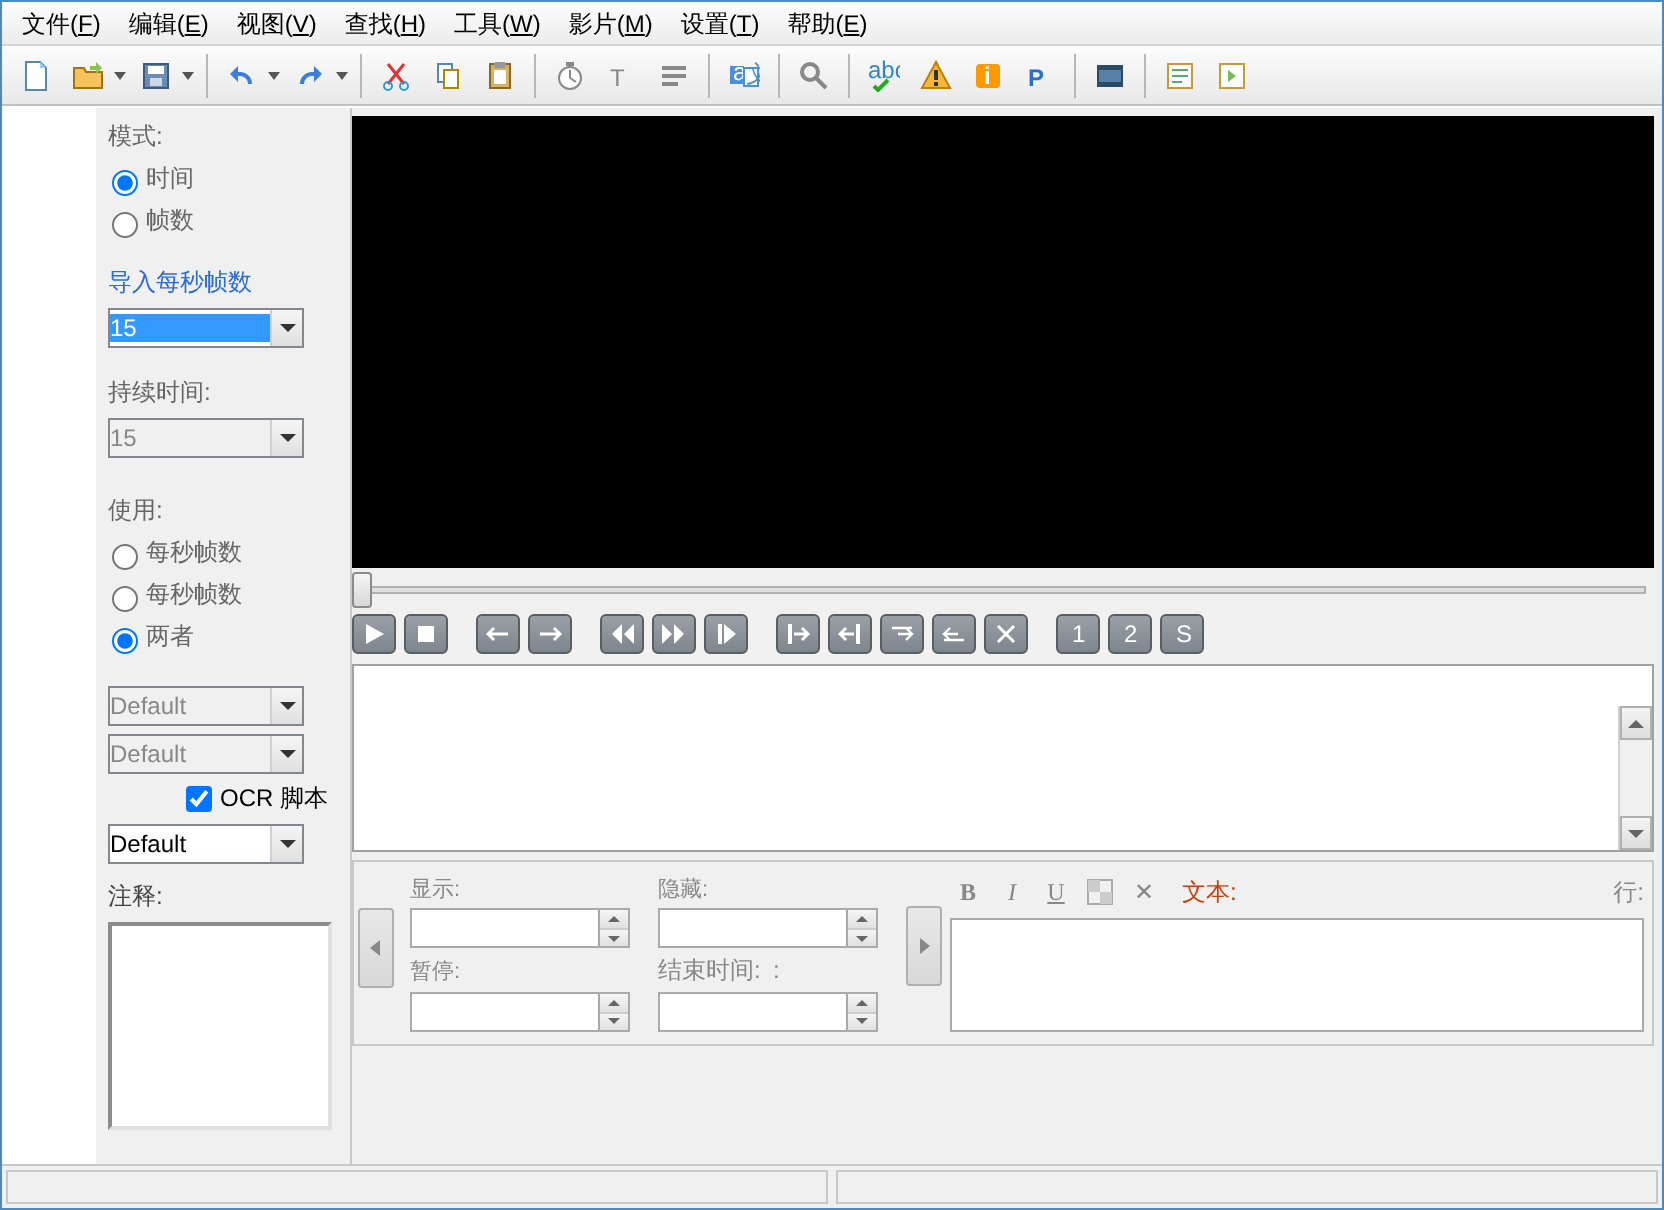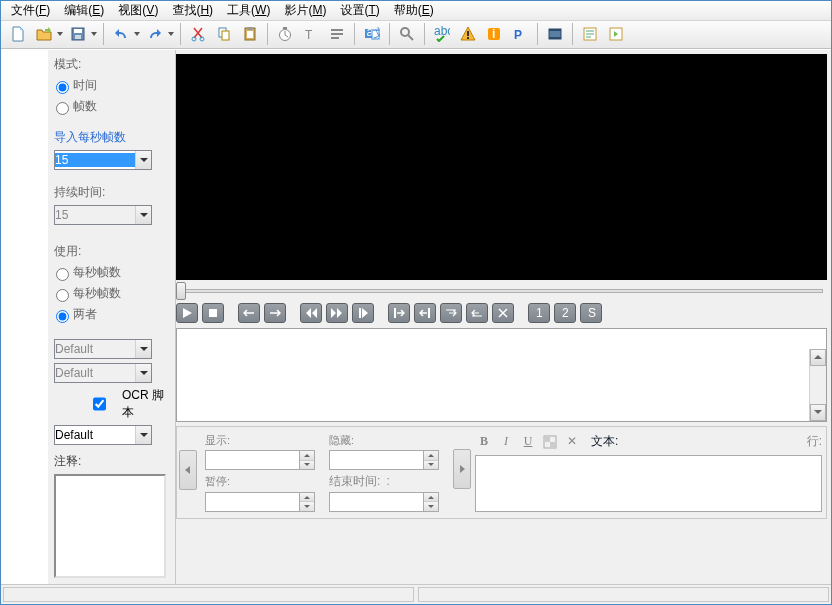--- a/index.html
+++ b/index.html
@@ -26,21 +26,21 @@
   .sidebar { width: 128px; background: #f0f0f0; border-right: 1px solid #c8c8c8; padding: 6px; display: flex; flex-direction: column; gap: 4px; }
   .label { color: #666; }
   .radio { display: flex; align-items: flex-end; gap: 4px; color: #666; margin-left: 2px; }
   .radio input { margin: 0; }
   .combo { width: 98px; height: 20px; border: 1px solid #828790; background: #fff; display: flex; align-items: center; position: relative; }
   .combo .sel { flex: 1; padding-left: 0; }
   .combo.highlight .sel { background: #3399ff; color: #fff; }
   .combo .arrow { width: 16px; height: 18px; border-left: 1px solid #d0d0d0; display: flex; align-items: center; justify-content: center; background: linear-gradient(to bottom,#f5f5f5,#e0e0e0); }
   .combo .arrow::after { content: ""; border-left: 4px solid transparent; border-right: 4px solid transparent; border-top: 4px solid #333; }
   .readonly { background: #f0f0f0; }
-  .check { display: flex; gap: 16px; padding-left: 39px; }
+  .check { display: flex; align-items: center; gap: 4px; padding-left: 39px; }
   .notelabel { color: #444; margin-top: 4px; }
   .notebox { width: 112px; height: 104px; border: 2px inset #e0e0e0; background: #fff; }
   .main { flex: 1; display: flex; flex-direction: column; background: #f0f0f0; }
   .video { background: #000; margin: 4px 4px 2px 0; height: 226px; border: 1px solid #000; }
   .slidertrack { height: 14px; margin: 2px 4px 2px 0; display: flex; align-items: center; position: relative; }
   .slidertrack .thumb { width: 10px; height: 18px; background: linear-gradient(to bottom,#f5f5f5,#d8d8d8); border: 1px solid #8a8a8a; border-radius: 2px; position: absolute; left: 0; }
   .slidertrack .line { flex: 1; height: 4px; background: #e0e0e0; border: 1px solid #b0b0b0; margin: 0 4px; }
   .playbar { height: 22px; margin: 2px 4px 4px 0; display: flex; gap: 4px; align-items: center; }
   .pbtn { width: 22px; height: 20px; background: linear-gradient(to bottom,#9aa0a6,#7e858c); border: 1px solid #5a5f64; border-radius: 3px; display: inline-flex; align-items: center; justify-content: center; }
   .pbtn svg { width: 12px; height: 12px; fill: #fff; }
@@ -66,21 +66,21 @@
   .spin .spbtns div:first-child { border-bottom: 1px solid #ccc; }
   .spin .spbtns div::after { content: ""; border-left: 3px solid transparent; border-right: 3px solid transparent; }
   .spin .spbtns div:first-child::after { border-bottom: 3px solid #666; }
   .spin .spbtns div:last-child::after { border-top: 3px solid #666; }
   .editright { flex: 1; padding: 6px 4px; display: flex; flex-direction: column; }
   .fmtbar { display: flex; align-items: center; gap: 4px; height: 18px; margin-bottom: 4px; }
   .fmtbtn { width: 18px; height: 18px; color: #888; display: flex; align-items: center; justify-content: center; font-family: "Times New Roman", serif; }
   .fmtbtn.b { font-weight: bold; }
   .fmtbtn.i { font-style: italic; }
   .fmtbtn.u { text-decoration: underline; }
-  .fmtlabel { color: #0f172a; margin-left: 6px; }
+  .fmtlabel { color: #c2410c; margin-left: 6px; }
   .linelabel { margin-left: auto; color: #888; }
   .textedit { flex: 1; border: 1px solid #aaa; background: #fff; }
   .status { height: 22px; background: #f0f0f0; border-top: 1px solid #c8c8c8; display: flex; }
   .status .panel { flex: 1; border: 1px solid #c8c8c8; margin: 2px; }
 </style>
 </head>
 <body>
 
 <div class="window">
 

